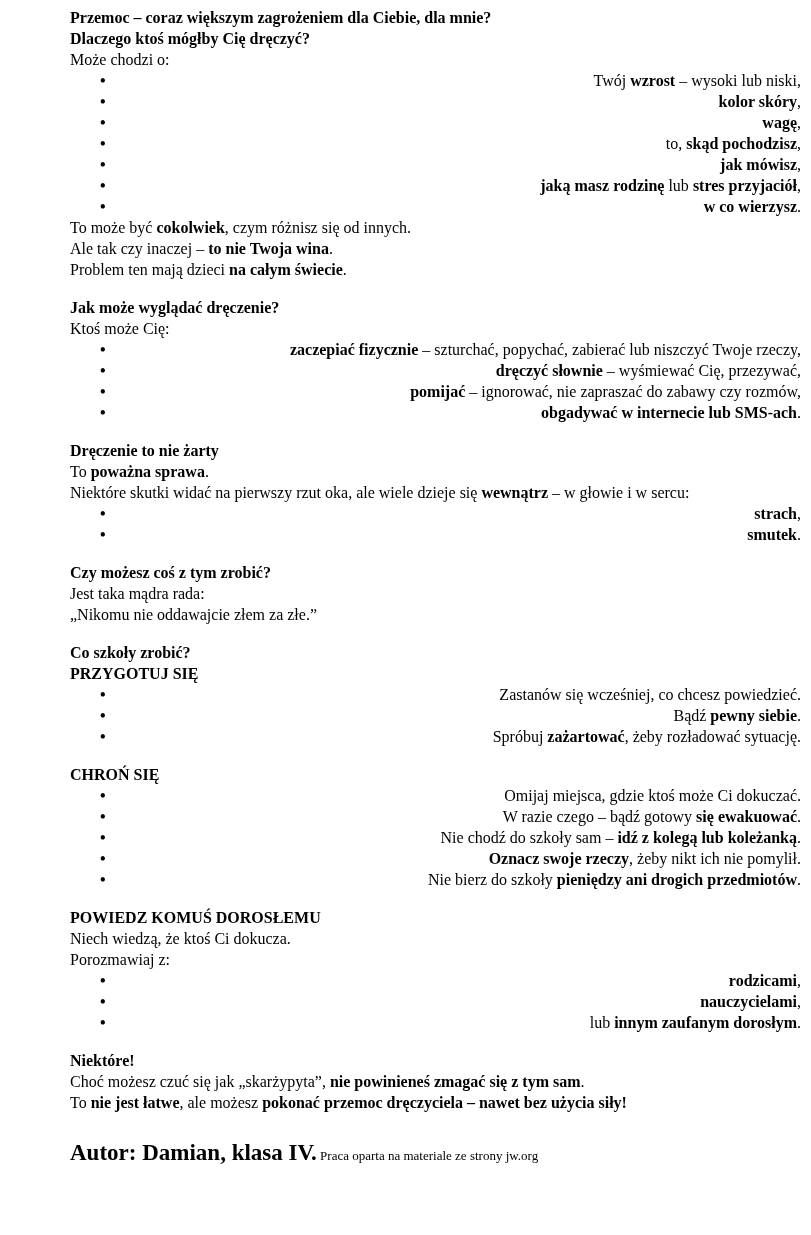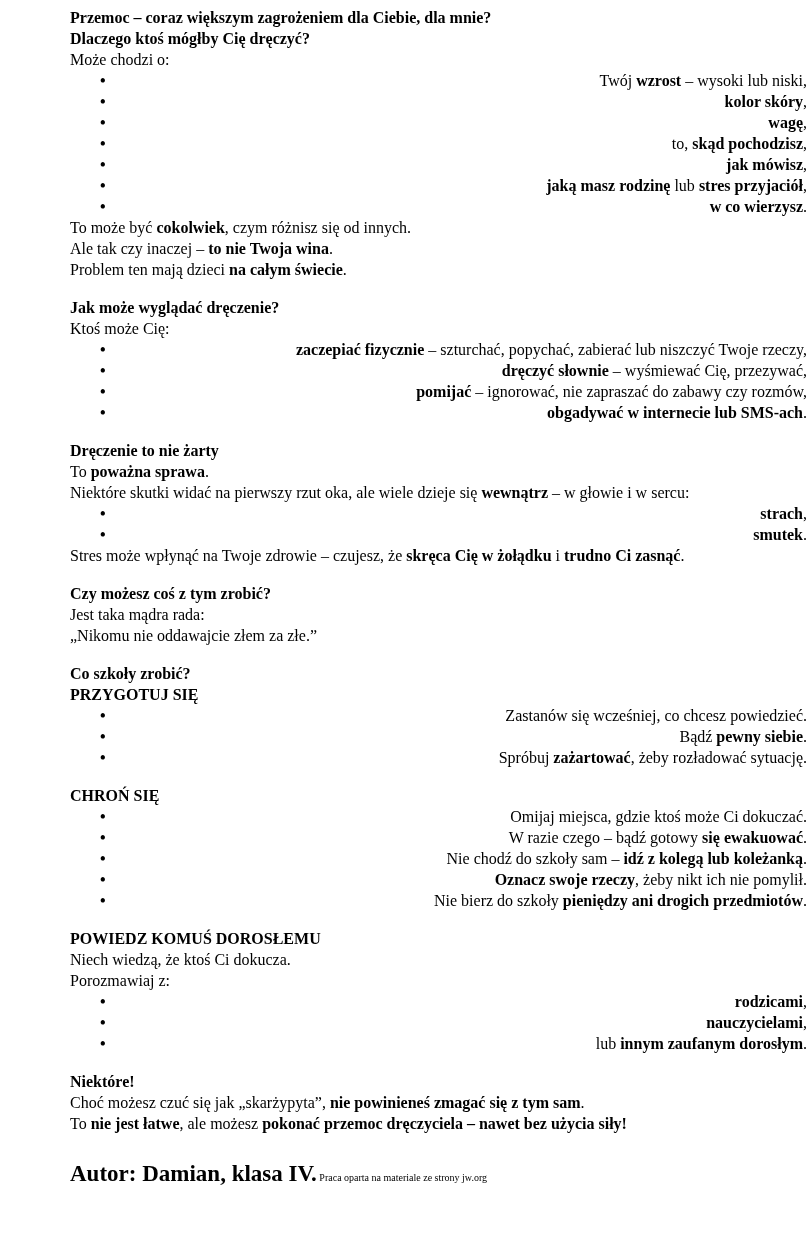--- a/index.html
+++ b/index.html
@@ -13,21 +13,21 @@
     overflow: hidden;
     font-family: "Liberation Serif", "DejaVu Serif", serif;
     font-size: 16px;
     line-height: 21px;
     color: #000000;
   }
   .doc-page {
     box-sizing: border-box;
     width: 811px;
     height: 1235px;
-    padding: 7px 4px 0 70px;
+    padding: 7px 10px 0 70px;
   }
   .doc-section {
     margin: 0 0 17px 0;
   }
   .doc-h {
     font-weight: bold;
   }
   .doc-p, .doc-h {
     margin: 0;
     white-space: nowrap;
@@ -50,21 +50,21 @@
     font-weight: bold;
   }
   .doc-footer {
     margin-top: 29px;
   }
   .doc-footer .author-main {
     font-weight: bold;
     font-size: 23px;
   }
   .doc-footer .author-note {
-    font-size: 10px;
+    font-size: 13px;
   }
   b { font-weight: bold; }
 </style>
 </head>
 <body>
 
 <div class="doc-page">
   <div id="doc-body">
       <div class="doc-section">
         <div class="doc-h"><b>Przemoc – coraz większym zagrożeniem dla Ciebie, dla mnie?</b></div>
@@ -94,21 +94,20 @@
         </ul>
       </div>
       <div class="doc-section">
         <div class="doc-h"><b>Dręczenie to nie żarty</b></div>
         <div class="doc-p"><span>To </span><b>poważna sprawa</b><span>.</span></div>
         <div class="doc-p"><span>Niektóre skutki widać na pierwszy rzut oka, ale wiele dzieje się </span><b>wewnątrz</b><span> – w głowie i w sercu:</span></div>
         <ul class="doc-ul">
           <li><b>strach</b><span>,</span></li>
           <li><b>smutek</b><span>.</span></li>
         </ul>
-        <div class="doc-p"><span>Stres może wpłynąć na Twoje zdrowie – czujesz, że </span><b>skręca Cię w żołądku</b><span> i </span><b>trudno Ci zasnąć</b><span>.</span></div>
       </div>
       <div class="doc-section">
         <div class="doc-h"><b>Czy możesz coś z tym zrobić?</b></div>
         <div class="doc-p"><span>Jest taka mądra rada:</span></div>
         <div class="doc-p"><span>„Nikomu nie oddawajcie złem za złe.”</span></div>
       </div>
       <div class="doc-section">
         <div class="doc-h"><b>Co szkoły zrobić?</b></div>
         <div class="doc-h"><b>PRZYGOTUJ SIĘ</b></div>
         <ul class="doc-ul">

